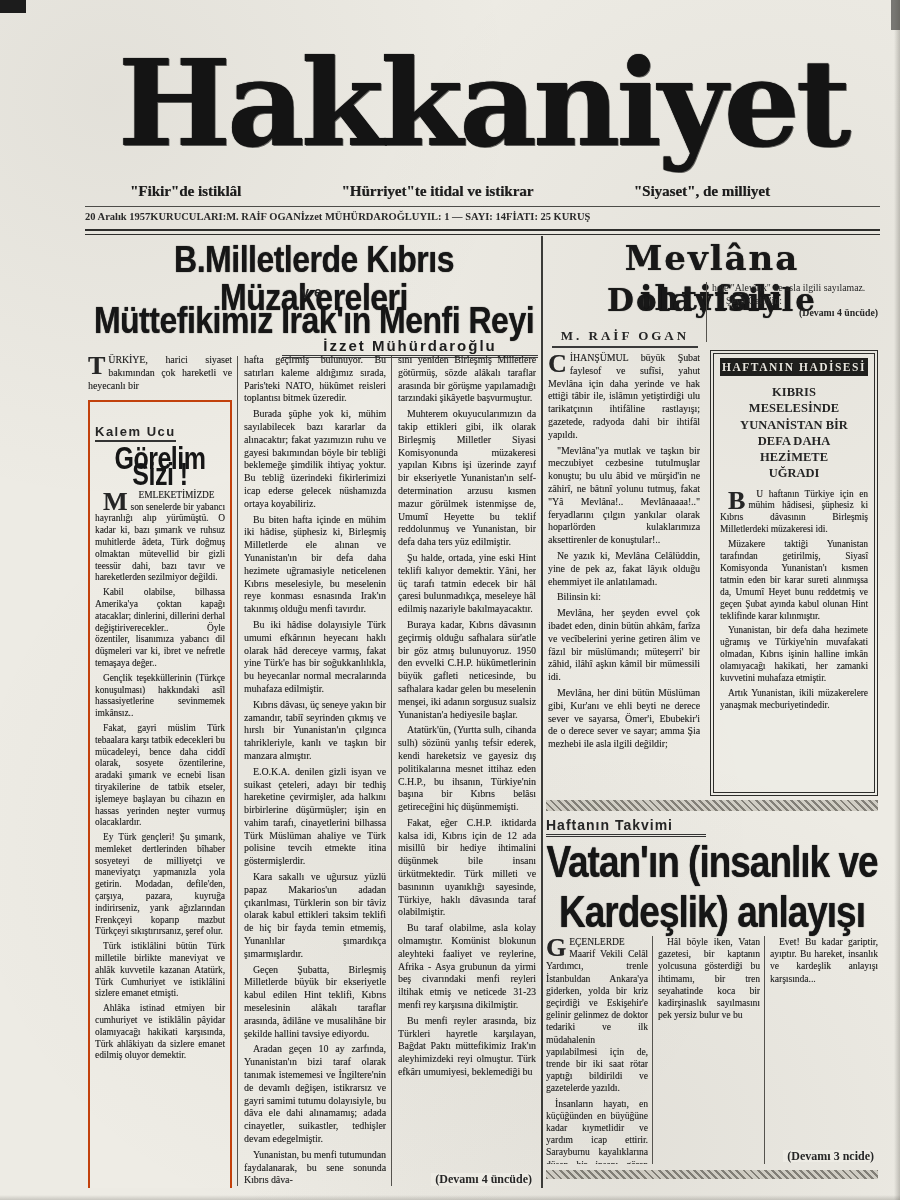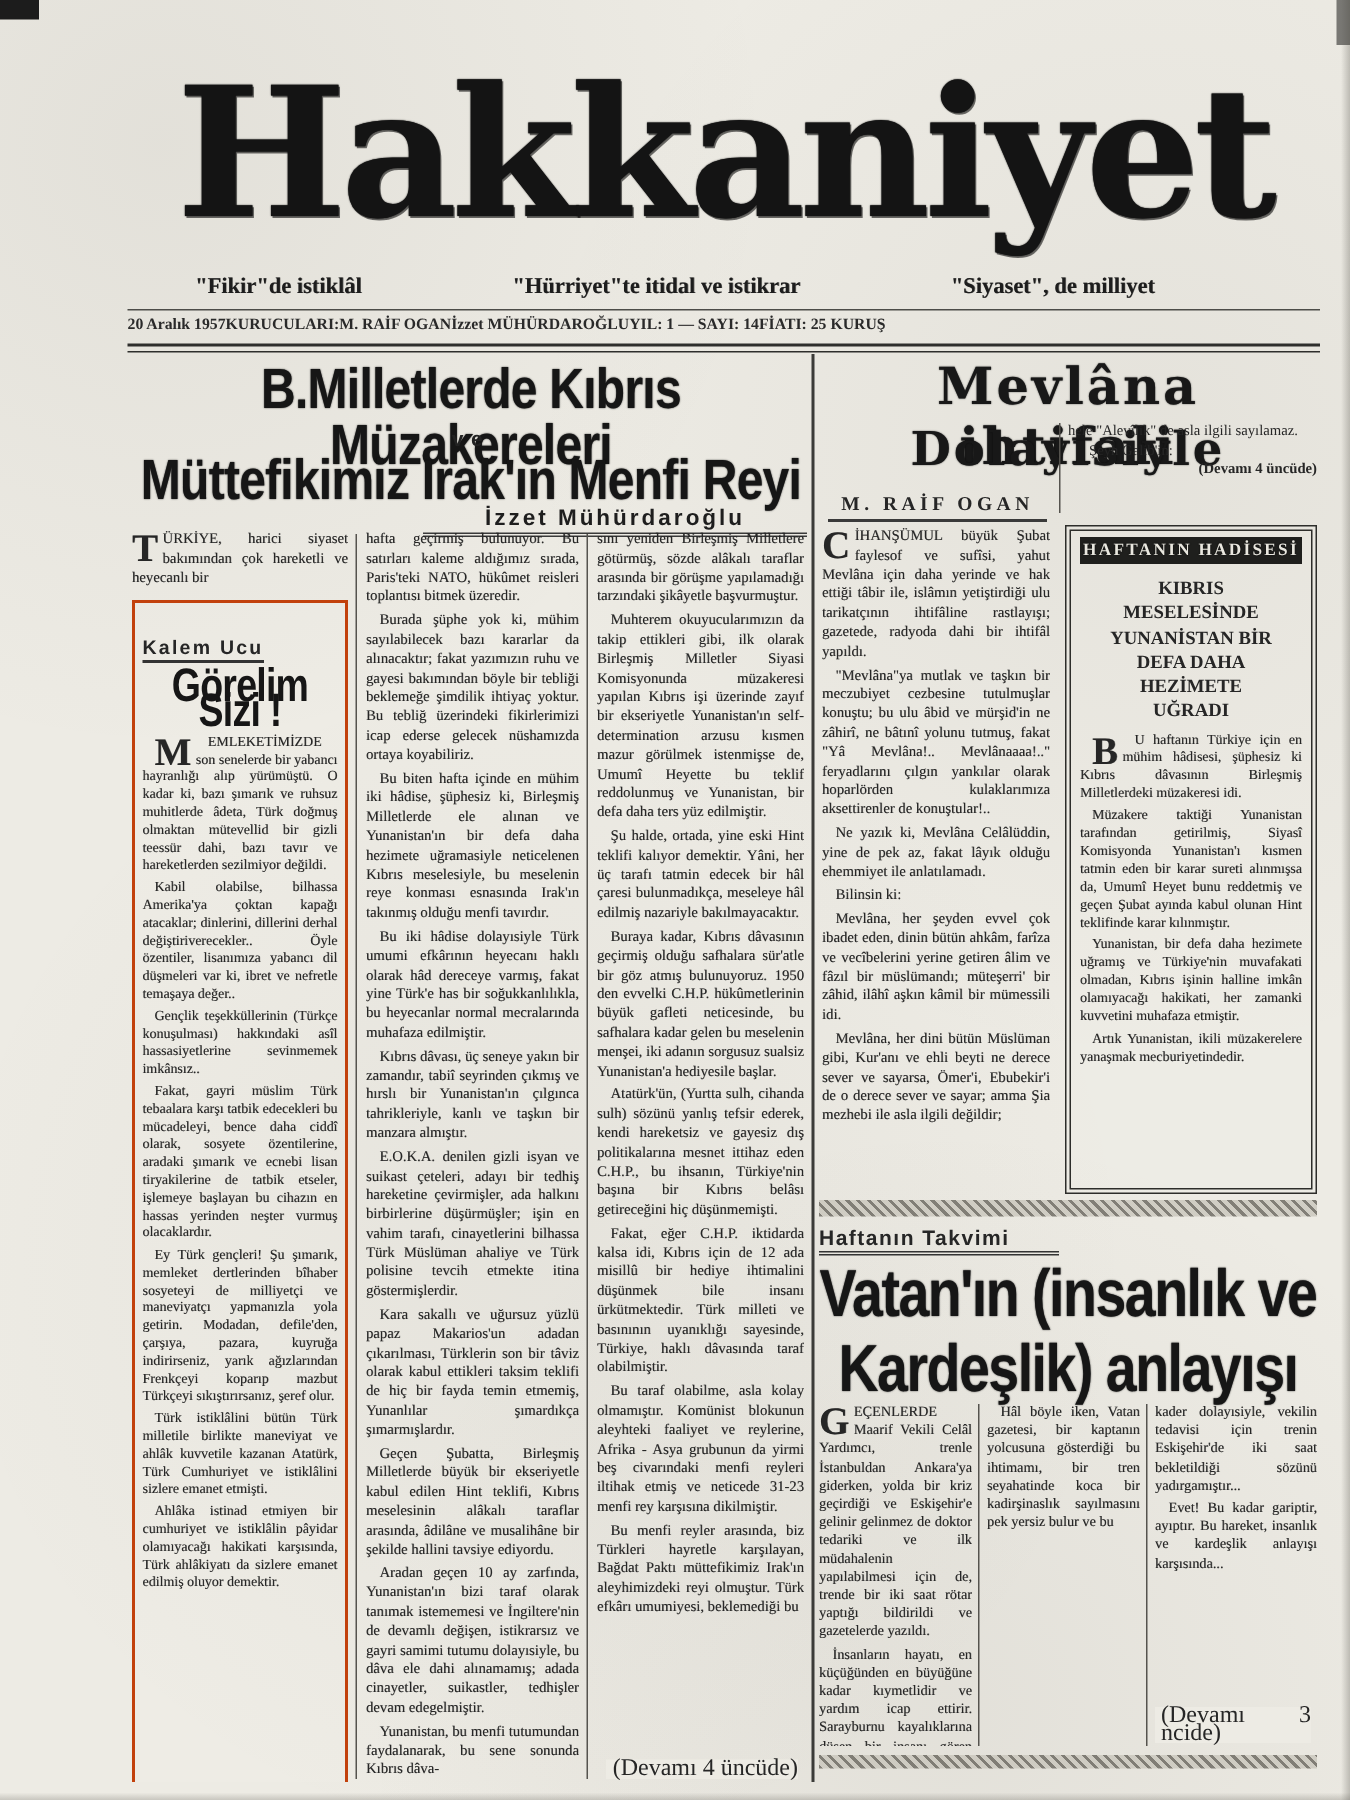--- a/index.html
+++ b/index.html
@@ -50,21 +50,21 @@
   .c-l1{left:88px;top:354px;width:144px;height:834px;}
   .c-l2{left:244px;top:354px;width:142px;height:834px;}
   .c-l3{left:398px;top:354px;width:138px;height:834px;}
   .vrule{width:1px;background:#55534e;}
   .vr-l1{left:237px;top:356px;height:830px;}
   .vr-l2{left:391px;top:356px;height:830px;}
   .vr-main{left:541px;top:236px;height:952px;width:2px;background:#3b3b38;}
   .vr-mev{left:706px;top:282px;height:60px;}
   .vr-v1{left:652px;top:936px;height:228px;}
   .vr-v2{left:764px;top:936px;height:228px;}
-  .cont{position:absolute;right:4px;bottom:2px;font-weight:normal;font-size:16px;background:#edebe4;padding-left:4px;}
+  .cont{position:absolute;right:4px;bottom:2px;font-weight:bold;font-size:12px;background:#edebe4;padding-left:4px;}
 
   
   .kalem-box{margin-top:8px;border:2px solid #c2410c;padding:22px 5px 26px;position:relative;
     height:915px;box-sizing:border-box;overflow:hidden;background:rgba(255,255,255,.06);}
   .kalem-kicker{display:inline-block;font-family:"Liberation Sans",sans-serif;font-weight:bold;
     font-size:13px;letter-spacing:1.5px;border-bottom:2px solid #333;padding-bottom:1px;margin:2px 0 4px;}
   .kalem-head{text-align:center;font-family:"Liberation Sans",sans-serif;font-weight:bold;
     font-size:25px;letter-spacing:-.5px;transform:scaleY(1.25);transform-origin:top;margin:4px 0 14px;color:#161616;}
   .kalem-body{font-size:9.3px;line-height:11.8px;text-align:justify;}
   .kalem-body p{margin:0 0 3px;text-indent:8px;text-shadow:.3px .3px 0 rgba(20,20,20,.4);}
@@ -223,19 +223,18 @@
   <div class="abs vrule vr-v2"></div>
 
   <div class="abs bodycol c-v c-v1">
     <p class="dcap">GEÇENLERDE Maarif Vekili Celâl Yardımcı, trenle İstanbuldan Ankara'ya giderken, yolda bir kriz geçirdiği ve Eskişehir'e gelinir gelinmez de doktor tedariki ve ilk müdahalenin yapılabilmesi için de, trende bir iki saat rötar yaptığı bildirildi ve gazetelerde yazıldı.</p>
     <p>İnsanların hayatı, en küçüğünden en büyüğüne kadar kıymetlidir ve yardım icap ettirir. Sarayburnu kayalıklarına düşen bir insanı gören vatandaş, damarlarındaki kanla-</p>
   </div>
   <div class="abs bodycol c-v c-v2">
     <p>Hâl böyle iken, Vatan gazetesi, bir kaptanın yolcusuna gösterdiği bu ihtimamı, bir tren seyahatinde koca bir kadirşinaslık sayılmasını pek yersiz bulur ve bu</p>
   </div>
   <div class="abs bodycol c-v c-v3" style="position:absolute;">
-    <p class="nodent">kader dolayısiyle, vekilin tedavisi için trenin Eskişehir'de iki saat bekletildiği sözünü yadırgamıştır...</p>
     <p>Evet! Bu kadar gariptir, ayıptır. Bu hareket, insanlık ve kardeşlik anlayışı karşısında...</p>
     <div class="cont">(Devamı 3 ncide)</div>
   </div>
   <div class="abs band band2"></div>
 
 </div>
 
 </body></html>

